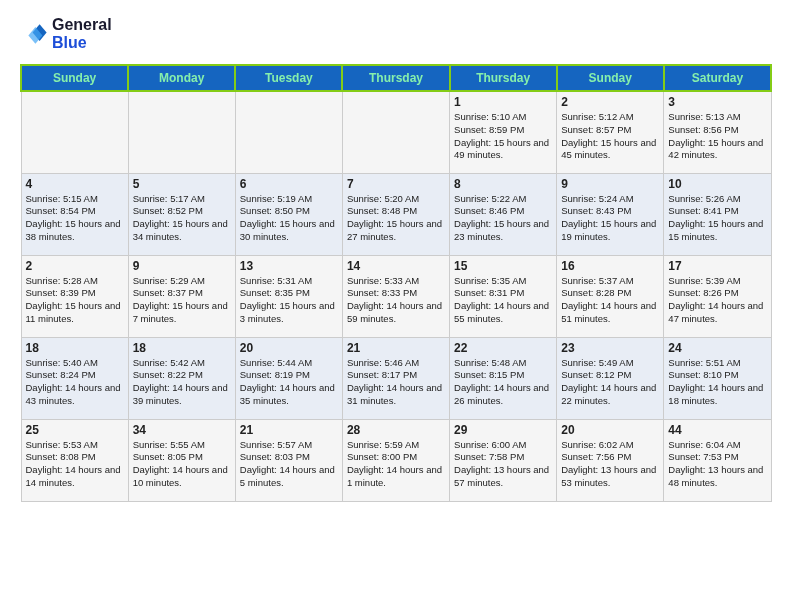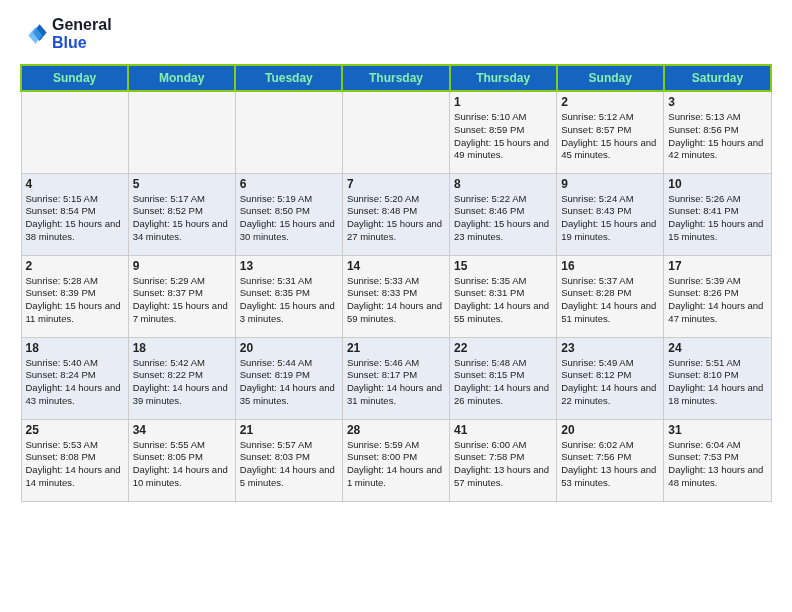--- a/index.html
+++ b/index.html
@@ -238,27 +238,27 @@
           </td>
           <td>
             <span class="day-num">21</span>
             <div class="cell-text">Sunrise: 5:57 AM<br>Sunset: 8:03 PM<br>Daylight: 14 hours and 5 minutes.</div>
           </td>
           <td>
             <span class="day-num">28</span>
             <div class="cell-text">Sunrise: 5:59 AM<br>Sunset: 8:00 PM<br>Daylight: 14 hours and 1 minute.</div>
           </td>
           <td>
-            <span class="day-num">41</span>
+            <span class="day-num">29</span>
             <div class="cell-text">Sunrise: 6:00 AM<br>Sunset: 7:58 PM<br>Daylight: 13 hours and 57 minutes.</div>
           </td>
           <td>
             <span class="day-num">20</span>
             <div class="cell-text">Sunrise: 6:02 AM<br>Sunset: 7:56 PM<br>Daylight: 13 hours and 53 minutes.</div>
           </td>
           <td>
-            <span class="day-num">31</span>
+            <span class="day-num">44</span>
             <div class="cell-text">Sunrise: 6:04 AM<br>Sunset: 7:53 PM<br>Daylight: 13 hours and 48 minutes.</div>
           </td>
         </tr>
       </tbody>
   </table>
 </div>
 
 </body></html>

